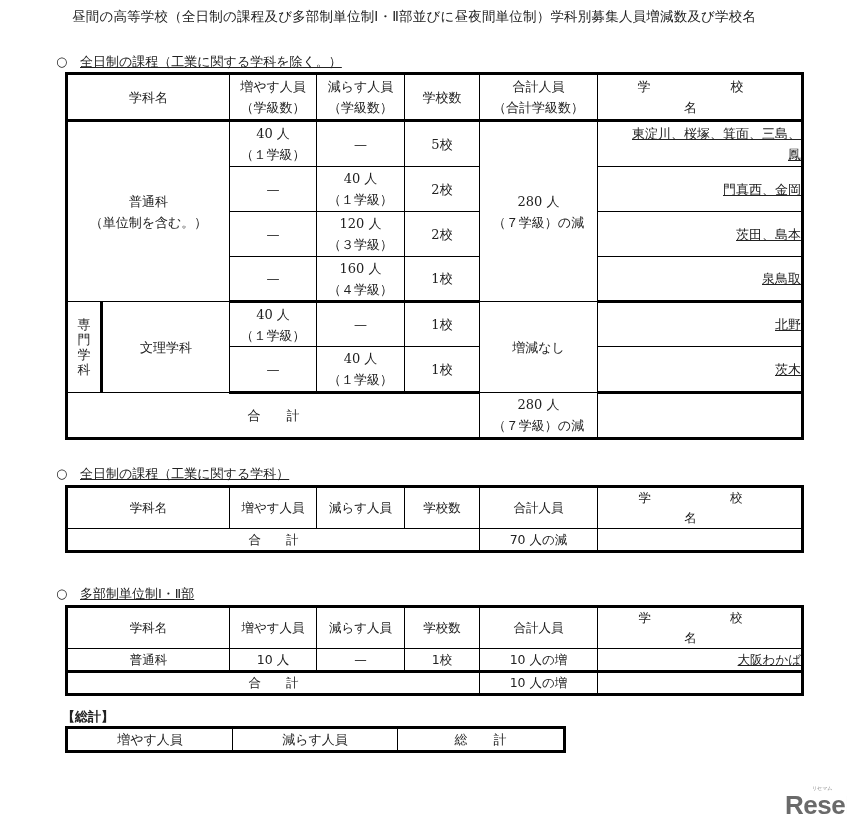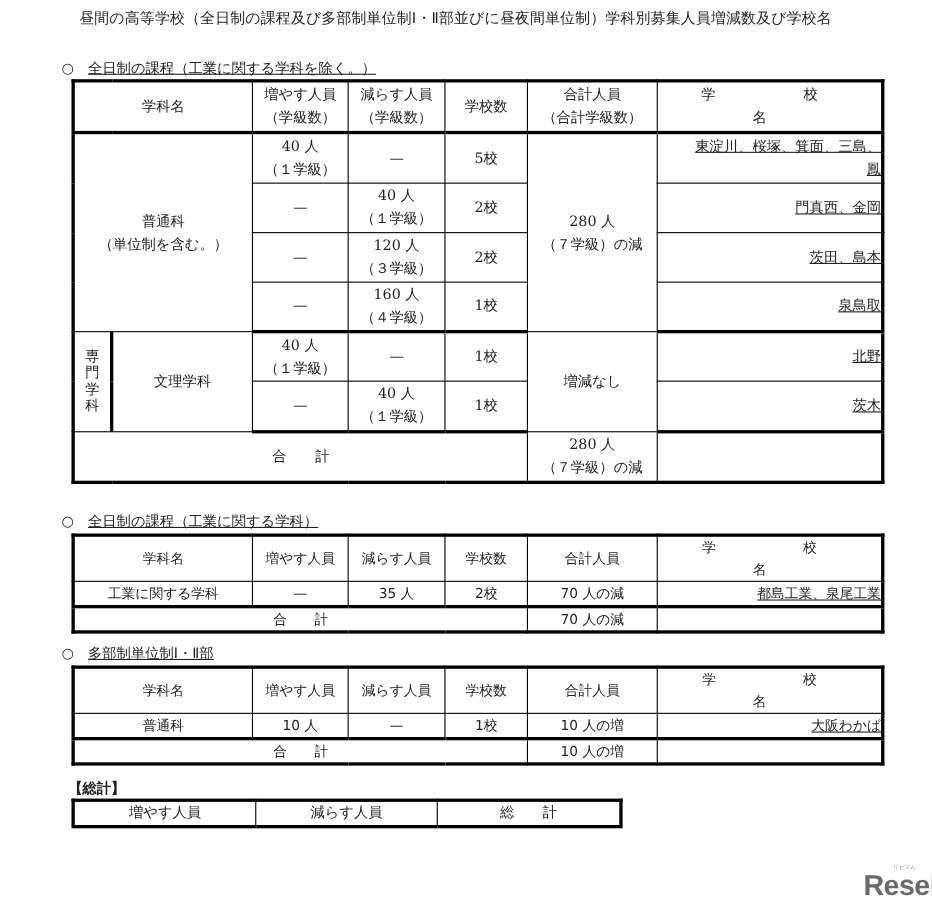--- a/index.html
+++ b/index.html
@@ -147,28 +147,20 @@
   </colgroup>
   <tbody>
       <tr style="height:22px">
     <th>学科名</th>
     <th>増やす人員</th>
     <th>減らす人員</th>
     <th>学校数</th>
     <th>合計人員</th>
     <th class="spaced-sm">学　　校　　名</th>
   </tr>
-  <tr class="thick-b" style="height:23px">
-    <td>工業に関する学科</td>
-    <td>—</td>
-    <td>35 人</td>
-    <td>2校</td>
-    <td>70 人の減</td>
-    <td class="left">都島工業、泉尾工業</td>
-  </tr>
   <tr style="height:23px">
     <td colspan="4">合　　計</td>
     <td>70 人の減</td>
     <td></td>
   </tr>
 </tbody>
   </table>
 
 <div class="section-label" style="top:585px;">
   <span class="bullet">○</span><span>多部制単位制Ⅰ・Ⅱ部</span>

